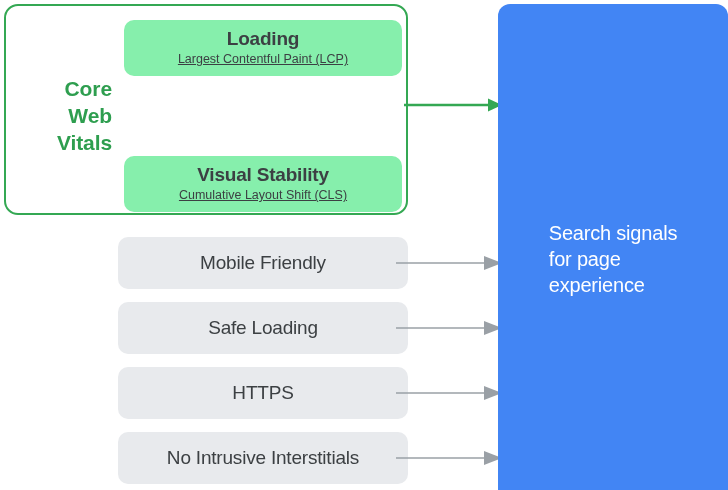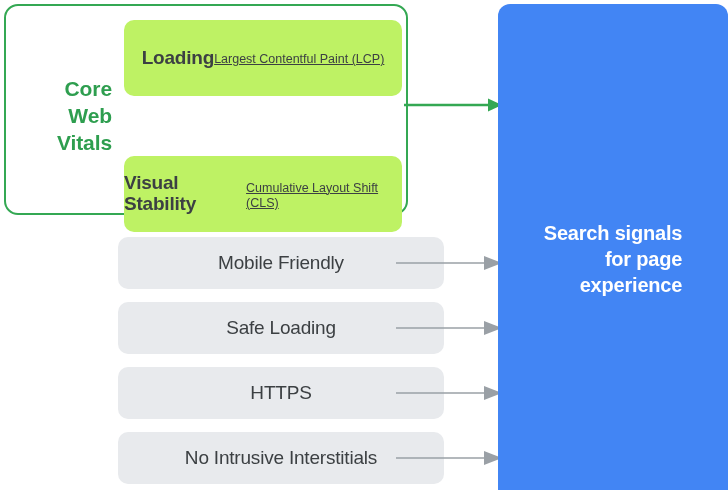--- a/index.html
+++ b/index.html
@@ -46,26 +46,26 @@
     line-height: 1.28;
     letter-spacing: -0.1px;
   }
   .cwv-label span { display: block; }
 
   
   .vital-card {
     position: absolute;
     left: 118px;
     width: 278px;
-    height: 76px;
-    background: #bef264;
+    height: 56px;
+    background: #86efac;
     border-radius: 10px;
     box-sizing: border-box;
     display: flex;
-    flex-direction: row;
+    flex-direction: column;
     align-items: center;
     justify-content: center;
   }
   .vital-card.v0 { top: 14px; }
   .vital-card.v1 { top: 82px; }
   .vital-card.v2 { top: 150px; }
 
   .vital-title {
     color: #3C4043;
     font-size: 19px;
@@ -79,21 +79,21 @@
     font-weight: normal;
     line-height: 1.2;
     margin-top: 3px;
     text-decoration: underline;
   }
 
   
   .signal-card {
     position: absolute;
     left: 118px;
-    width: 326px;
+    width: 290px;
     height: 52px;
     background: #E8EAED;
     border-radius: 10px;
     box-sizing: border-box;
     display: flex;
     align-items: center;
     justify-content: center;
   }
   .signal-card.s0 { top: 237px; }
   .signal-card.s1 { top: 302px; }
@@ -130,22 +130,22 @@
     height: 486px;
     background: #4285F4;
     border-radius: 12px 12px 0 0;
     display: flex;
     align-items: center;
     justify-content: center;
   }
   .search-panel-text {
     color: #ffffff;
     font-size: 20px;
-    font-weight: bold;
-    text-align: right;
+    font-weight: normal;
+    text-align: left;
     line-height: 1.3;
     letter-spacing: -0.2px;
     padding: 0 18px;
     margin-top: 24px;
   }
   .search-panel-text span { display: block; }
 </style>
 </head>
 <body>
 

